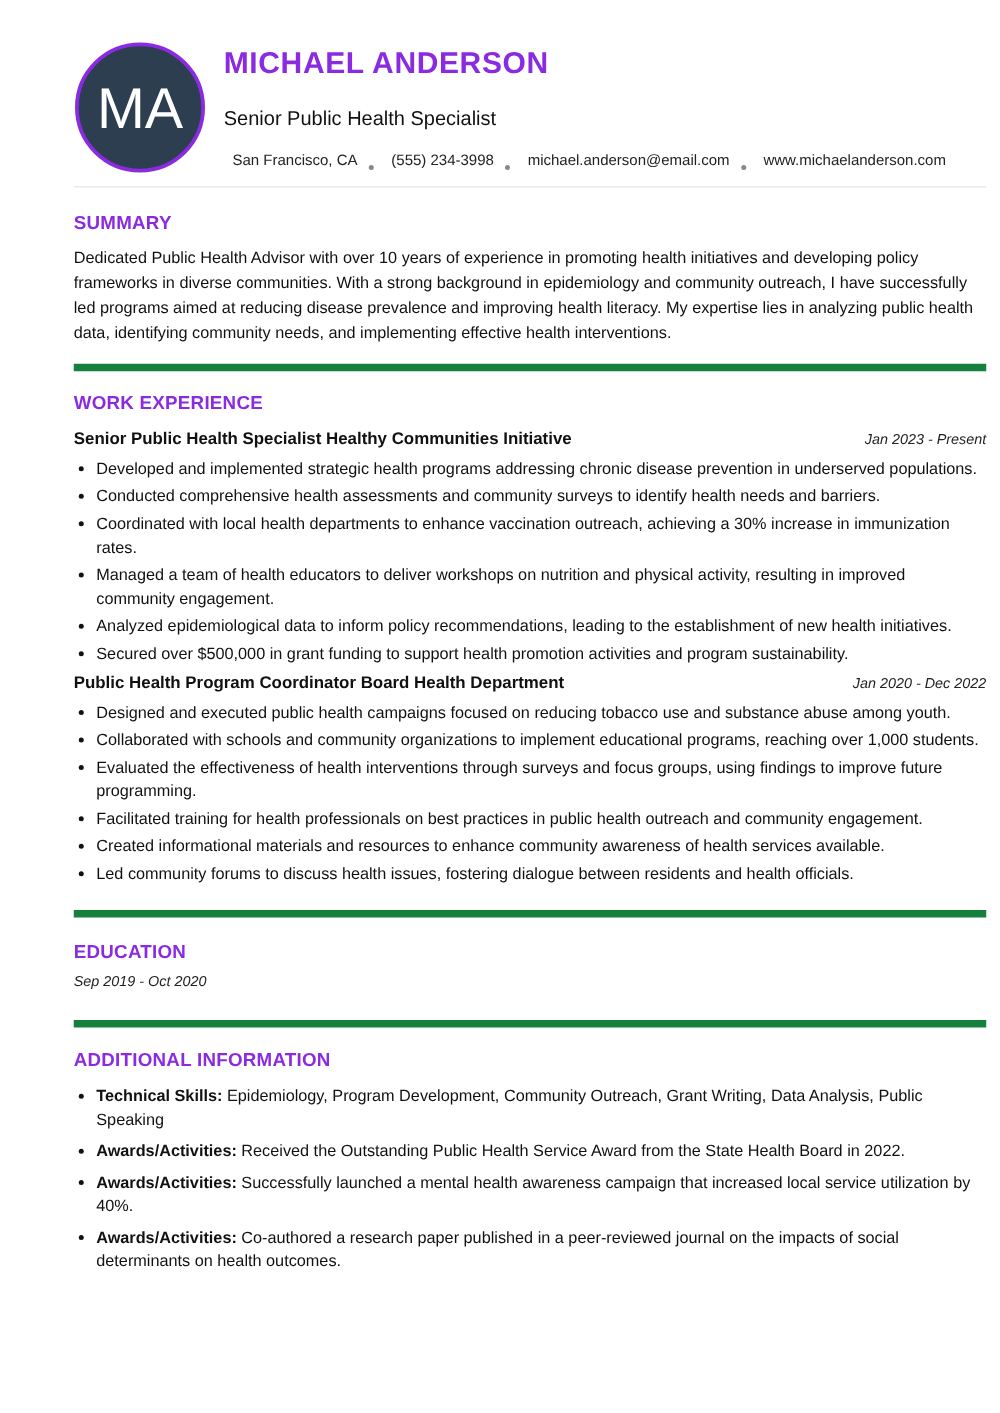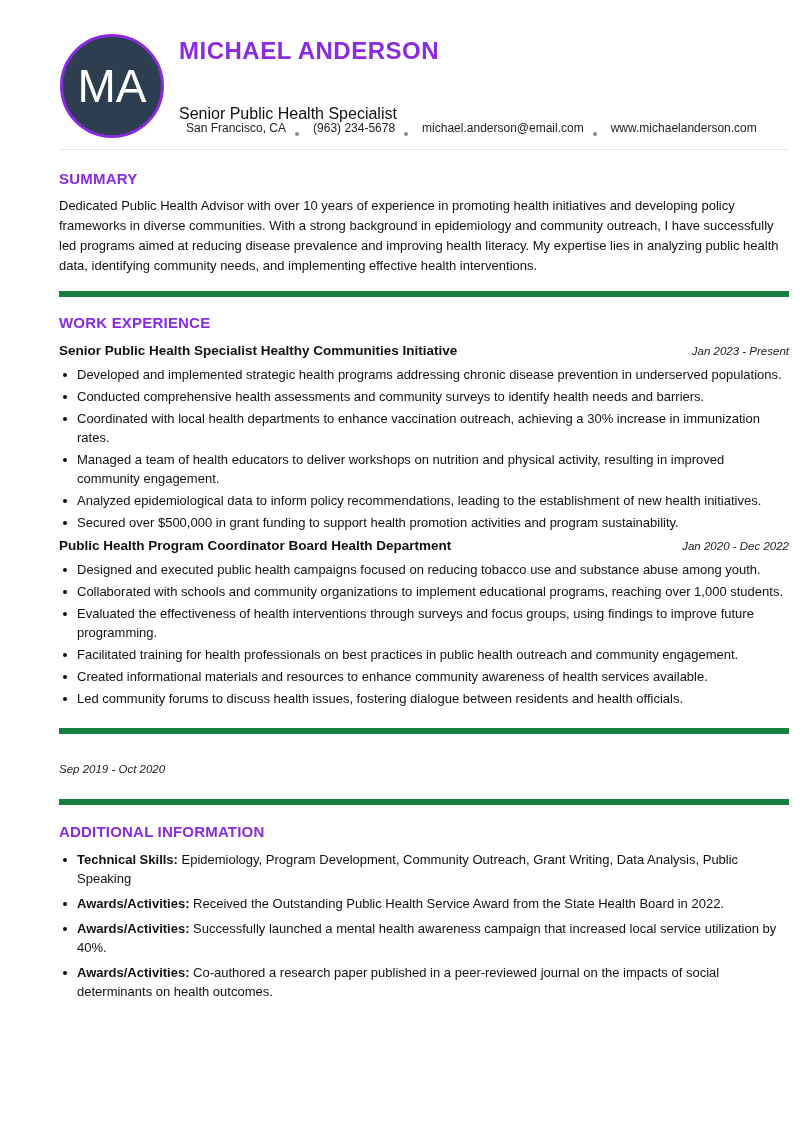--- a/index.html
+++ b/index.html
@@ -11,21 +11,21 @@
   .avatar {
     position: absolute; left: 1px; top: 34px; width: 104px; height: 104px;
     border-radius: 50%; background: #2c3e50; border: 3px solid #8a2be2;
     display: flex; align-items: center; justify-content: center;
   }
   .avatar span { color: #ffffff; font-size: 46px; font-weight: 400; letter-spacing: 0px; }
   .name {
     position: absolute; left: 120px; top: 37px; font-size: 24px; font-weight: 700;
     color: #8a2be2; letter-spacing: 0.5px;
   }
-  .title-line { position: absolute; left: 120px; top: 105px; font-size: 16px; color: #111; }
+  .title-line { position: absolute; left: 120px; top: 87px; font-size: 16px; color: #111; }
   .contacts { position: absolute; left: 127px; top: 121px; font-size: 12px; color: #222; display: flex; align-items: flex-end; }
   .contacts .item { display: inline-block; }
   .contacts .dot { display: inline-block; width: 4px; height: 4px; border-radius: 50%; background: #888; margin: 0 14px 0 9px; position: relative; top: 1px; }
 
   .section { border-bottom: 6px solid #15803d; }
   .section:last-child { border-bottom: none; }
   .section-title {
     font-size: 15px; font-weight: 700; color: #8a2be2; letter-spacing: 0.2px;
   }
   .summary { padding-top: 20px; padding-bottom: 15px; }
@@ -55,21 +55,21 @@
 
   <header class="header">
     <div class="avatar">
       <span>MA</span>
     </div>
     <h1 class="name">MICHAEL ANDERSON</h1>
     <div class="title-line">Senior Public Health Specialist</div>
     <div class="contacts">
       <span class="item">San Francisco, CA</span>
       <span class="dot"></span>
-      <span class="item">(963) 234-5678</span>
+      <span class="item">(555) 234-3998</span>
       <span class="dot"></span>
       <span class="item">michael.anderson@email.com</span>
       <span class="dot"></span>
       <span class="item">www.michaelanderson.com</span>
     </div>
   </header>
 
   <section class="section summary">
     <h2 class="section-title">SUMMARY</h2>
     <p>Dedicated Public Health Advisor with over 10 years of experience in promoting health initiatives and developing policy frameworks in diverse communities. With a strong background in epidemiology and community outreach, I have successfully led programs aimed at reducing disease prevalence and improving health literacy. My expertise lies in analyzing public health data, identifying community needs, and implementing effective health interventions.</p>
@@ -103,20 +103,21 @@
         <li>Collaborated with schools and community organizations to implement educational programs, reaching over 1,000 students.</li>
         <li>Evaluated the effectiveness of health interventions through surveys and focus groups, using findings to improve future programming.</li>
         <li>Facilitated training for health professionals on best practices in public health outreach and community engagement.</li>
         <li>Created informational materials and resources to enhance community awareness of health services available.</li>
         <li>Led community forums to discuss health issues, fostering dialogue between residents and health officials.</li>
       </ul>
     </div>
   </section>
 
   <section class="section education">
+    <h2 class="section-title">EDUCATION</h2>
     <div class="job-head">
       <span class="date">Sep 2019 - Oct 2020</span>
     </div>
   </section>
 
   <section class="section additional">
     <h2 class="section-title">ADDITIONAL INFORMATION</h2>
     <ul class="bullets">
       <li><b>Technical Skills:</b><span> Epidemiology, Program Development, Community Outreach, Grant Writing, Data Analysis, Public Speaking</span></li>
       <li><b>Awards/Activities:</b><span> Received the Outstanding Public Health Service Award from the State Health Board in 2022.</span></li>

